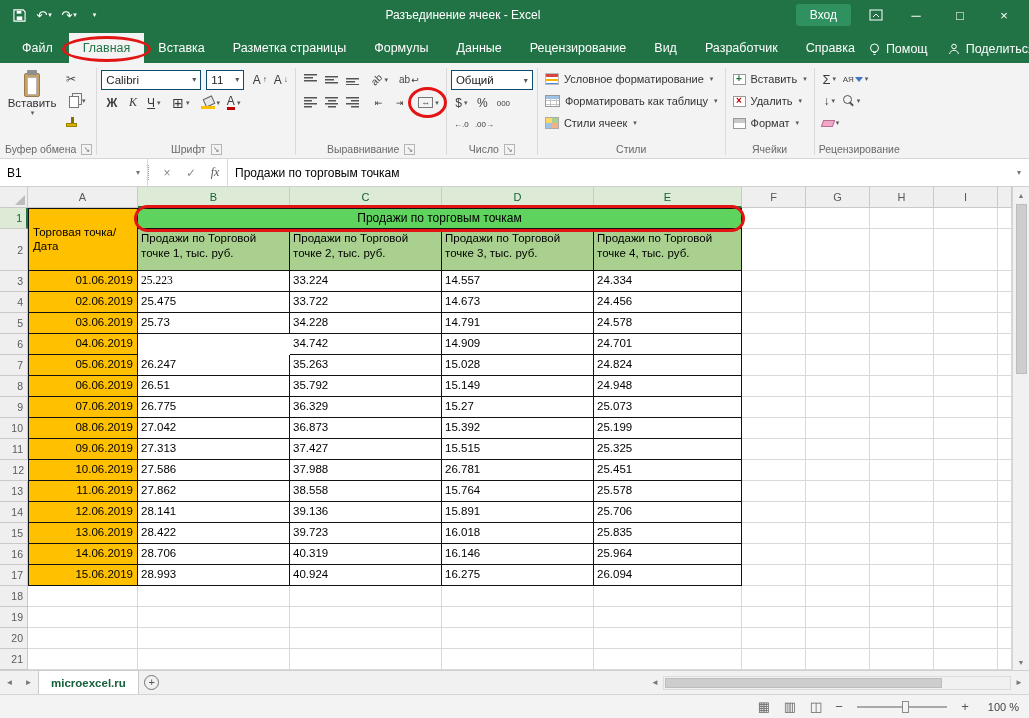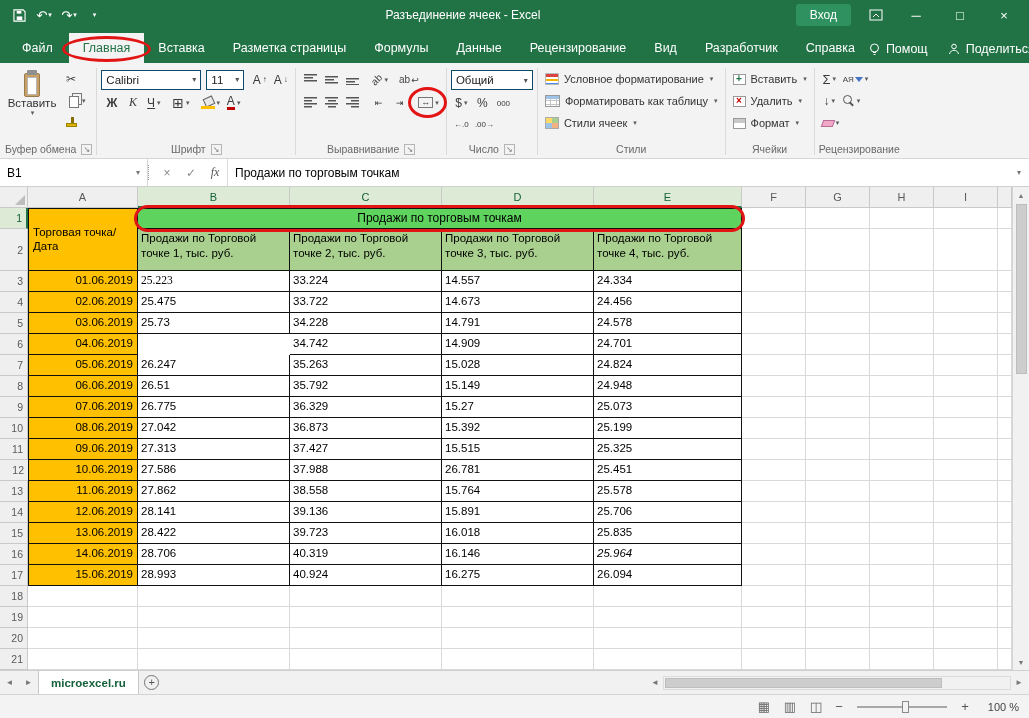--- a/index.html
+++ b/index.html
@@ -626,21 +626,21 @@
         <div class="cell data-cell" style="grid-area: 15 / 6;">25.706</div>
         <div class="cell a-date" style="grid-area: 16 / 2;">13.06.2019</div>
         <div class="cell data-cell" style="grid-area: 16 / 3;">28.422</div>
         <div class="cell data-cell" style="grid-area: 16 / 4;">39.723</div>
         <div class="cell data-cell" style="grid-area: 16 / 5;">16.018</div>
         <div class="cell data-cell" style="grid-area: 16 / 6;">25.835</div>
         <div class="cell a-date" style="grid-area: 17 / 2;">14.06.2019</div>
         <div class="cell data-cell" style="grid-area: 17 / 3;">28.706</div>
         <div class="cell data-cell" style="grid-area: 17 / 4;">40.319</div>
         <div class="cell data-cell" style="grid-area: 17 / 5;">16.146</div>
-        <div class="cell data-cell" style="grid-area: 17 / 6; font-style: italic;">25.964</div>
+        <div class="cell data-cell" style="grid-area: 17 / 6;">25.964</div>
         <div class="cell a-date" style="grid-area: 18 / 2;">15.06.2019</div>
         <div class="cell data-cell" style="grid-area: 18 / 3;">28.993</div>
         <div class="cell data-cell" style="grid-area: 18 / 4;">40.924</div>
         <div class="cell data-cell" style="grid-area: 18 / 5;">16.275</div>
         <div class="cell data-cell" style="grid-area: 18 / 6;">26.094</div>
         <div class="cell empty" style="grid-area: 2 / 7;"></div>
         <div class="cell empty" style="grid-area: 2 / 8;"></div>
         <div class="cell empty" style="grid-area: 2 / 9;"></div>
         <div class="cell empty" style="grid-area: 2 / 10;"></div>
         <div class="cell empty" style="grid-area: 2 / 11;"></div>

